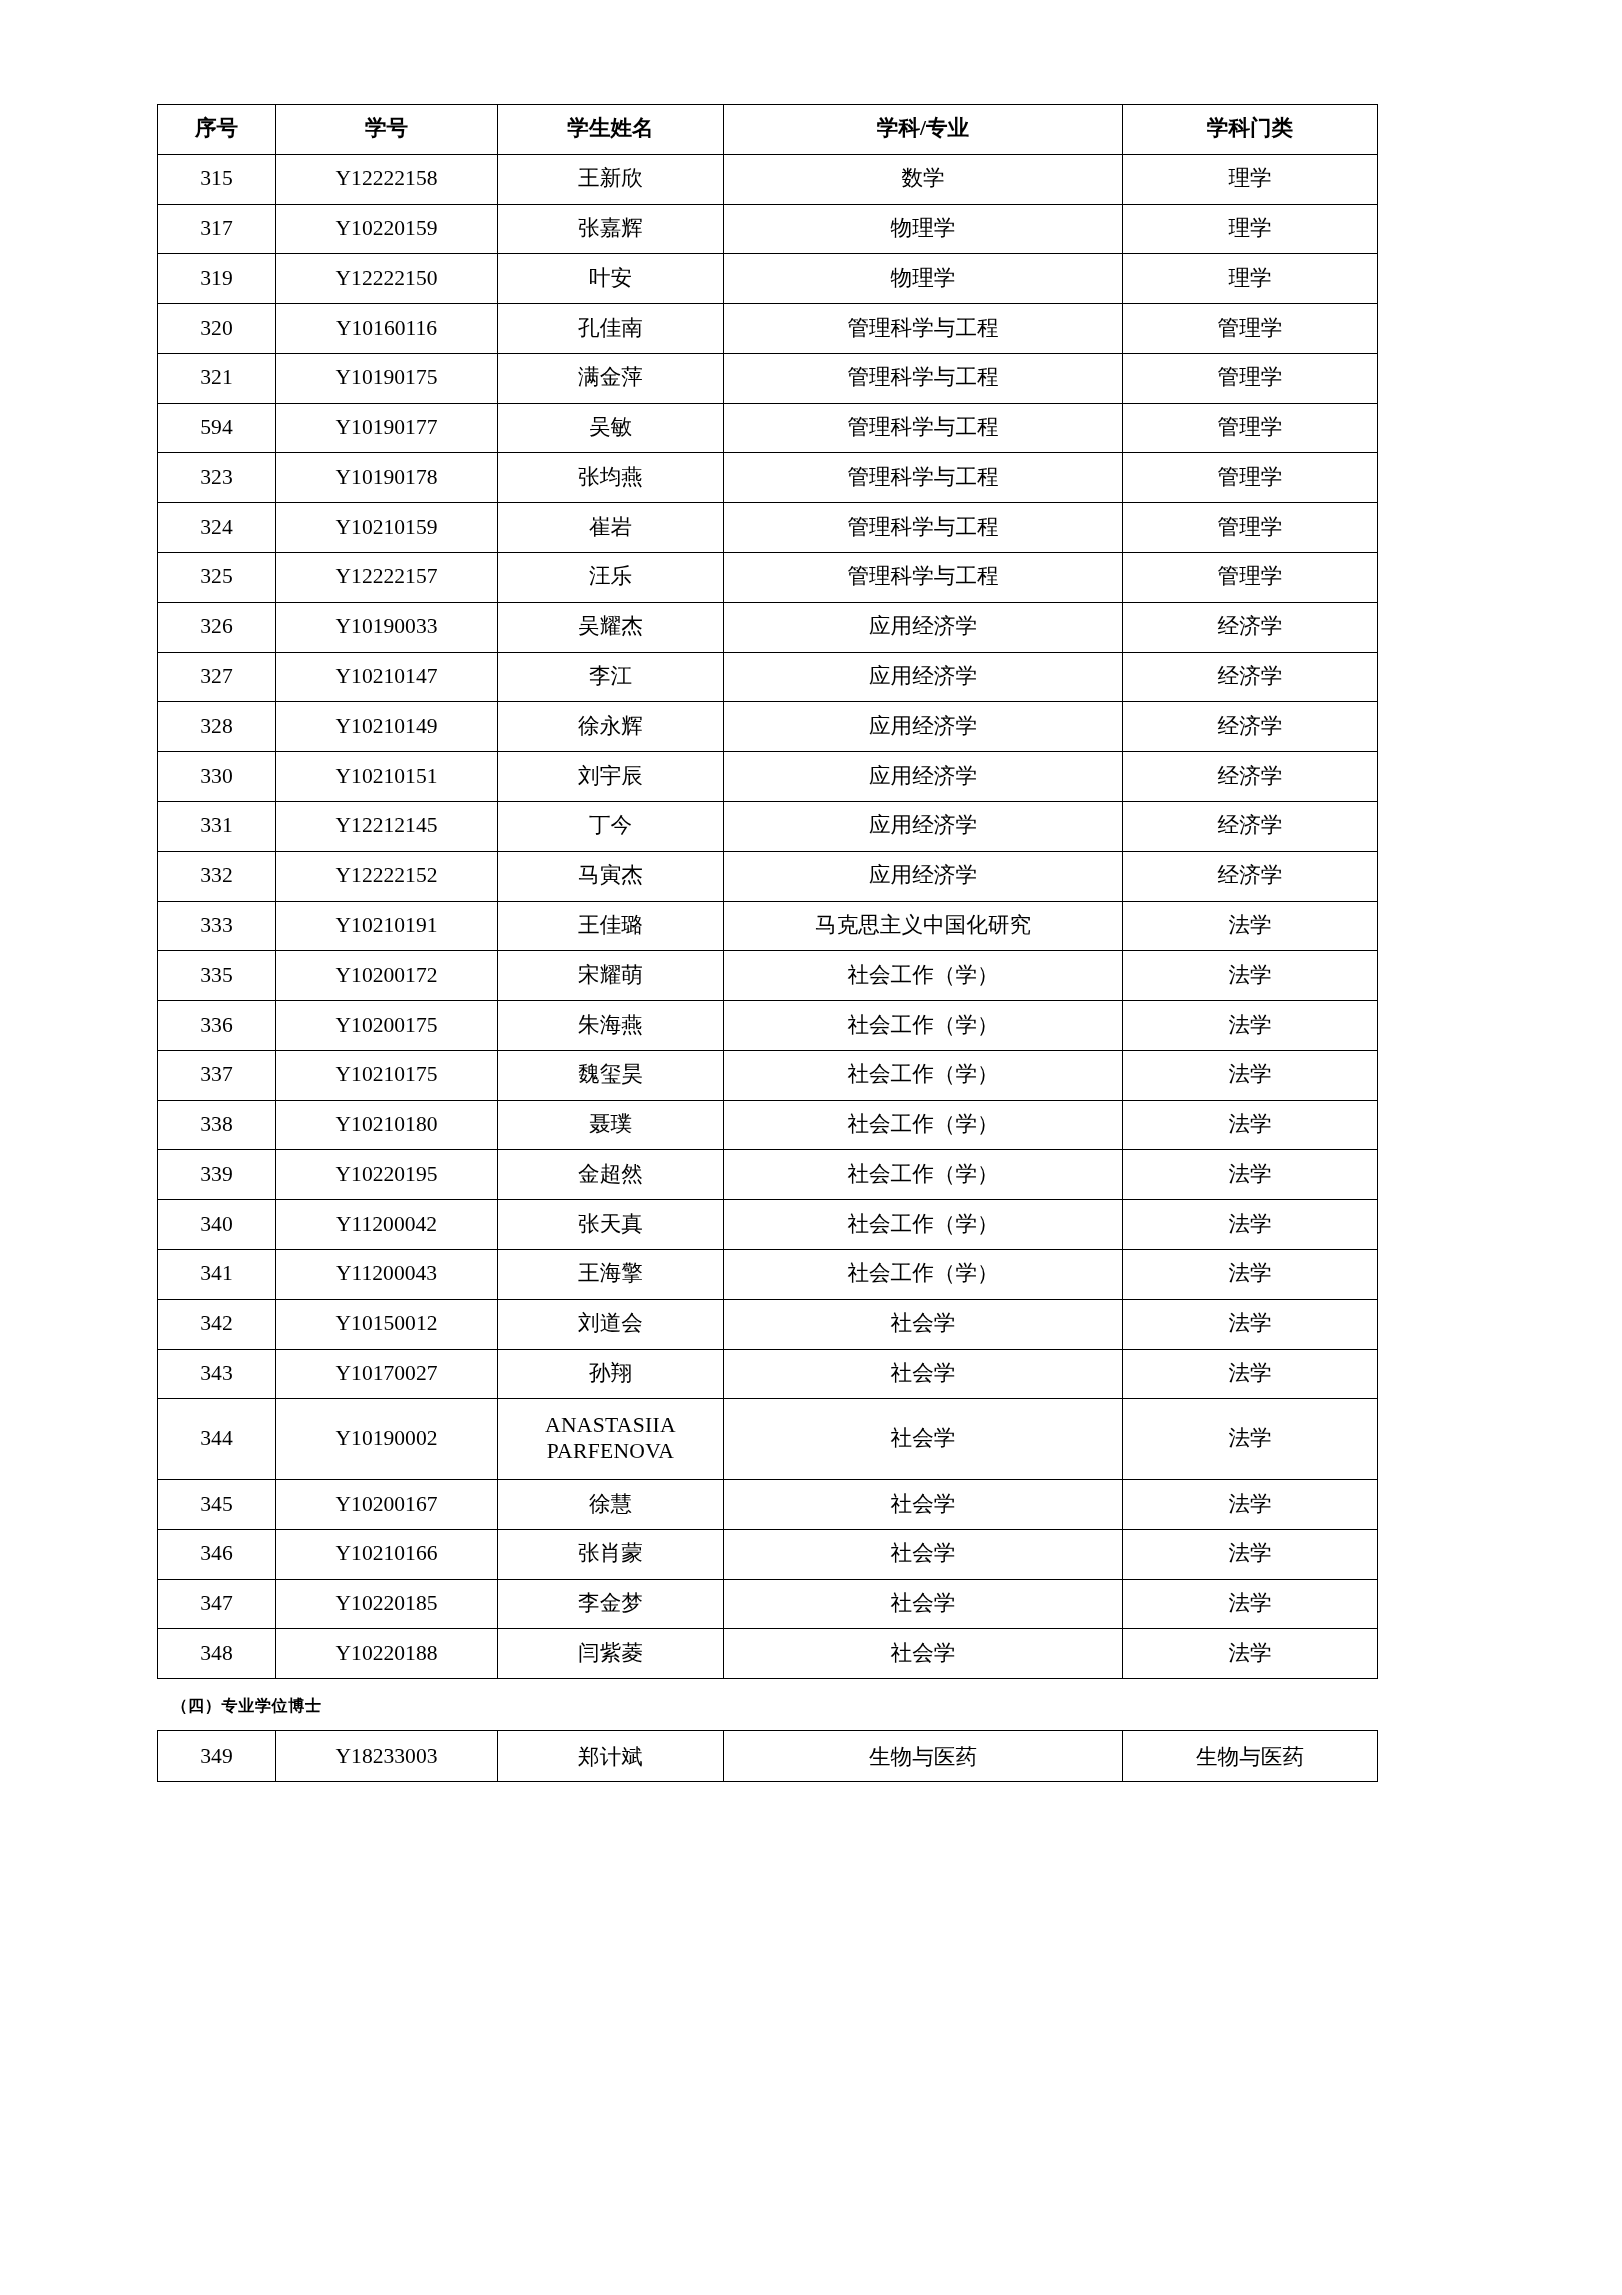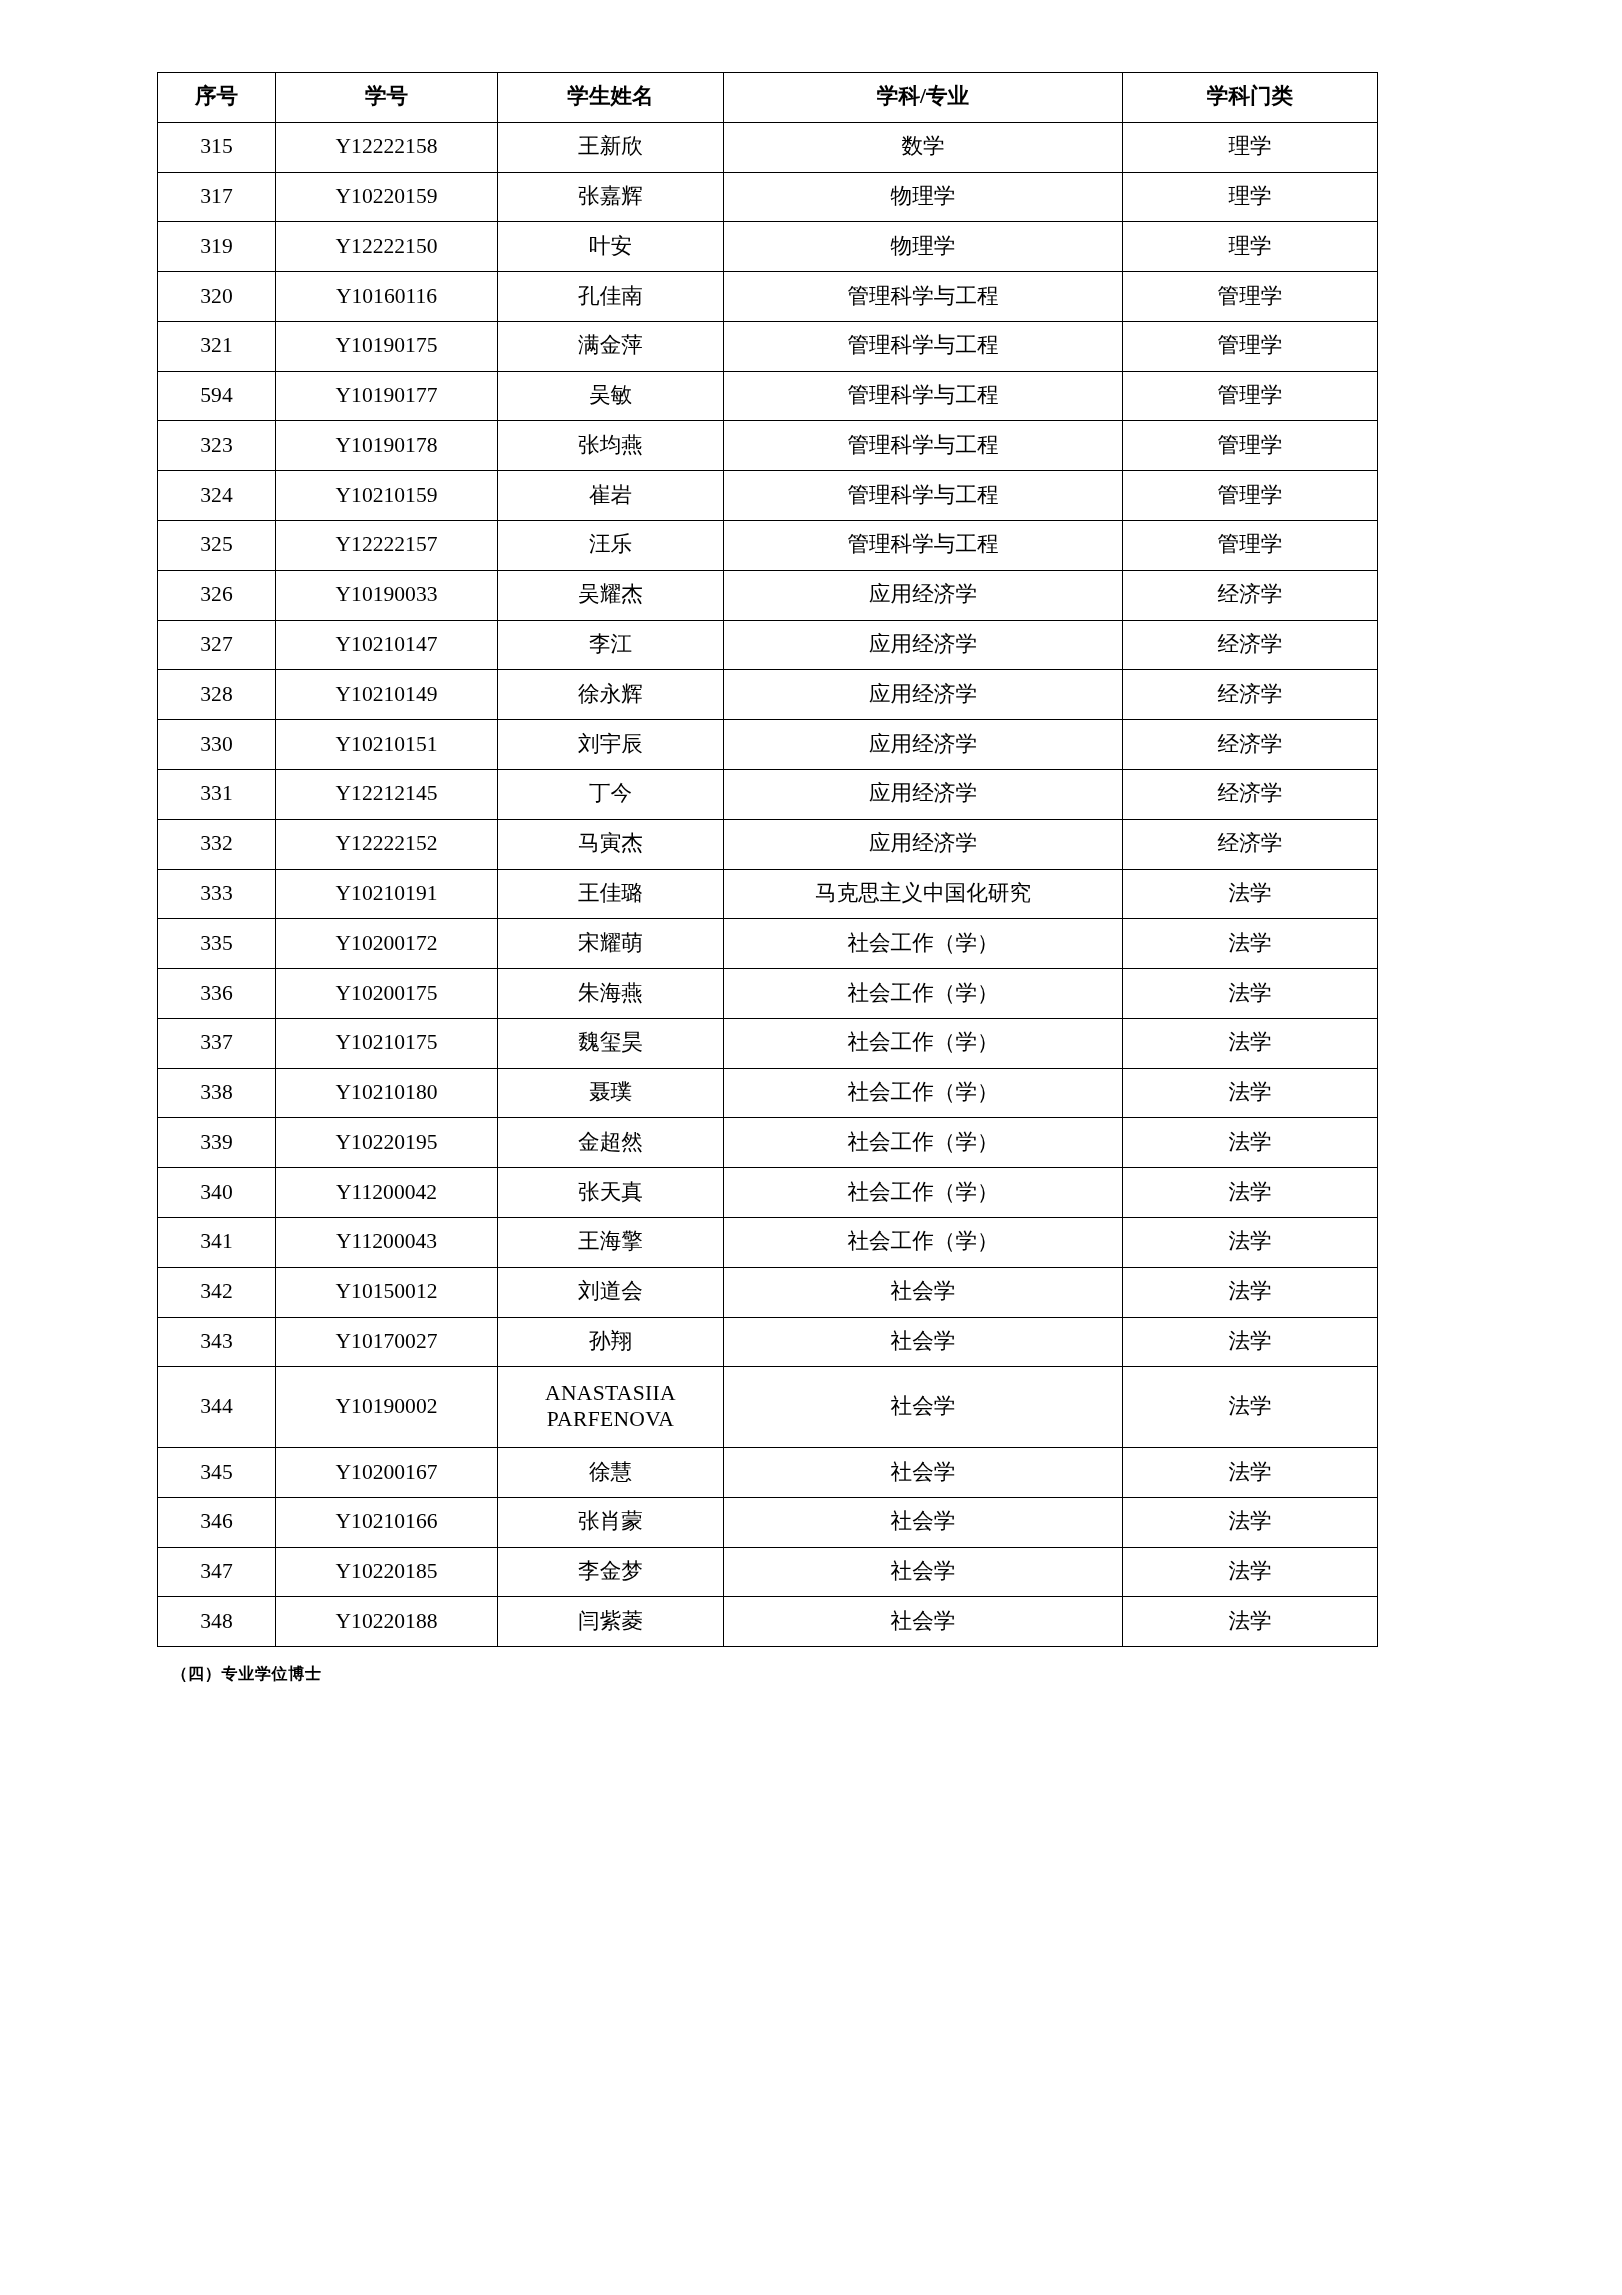--- a/index.html
+++ b/index.html
@@ -11,21 +11,21 @@
     width: 1623px;
     height: 2295px;
     font-family: "Liberation Serif", "DejaVu Serif", serif;
     color: #000000;
     position: relative;
   }
   .page {
     box-sizing: border-box;
     width: 1623px;
     height: 1607px;
-    padding: 72px 157px 0 157px;
+    padding: 104px 157px 0 157px;
   }
   table.roster {
     border-collapse: collapse;
     width: 1220px;
     table-layout: fixed;
   }
   table.roster th, table.roster td {
     border: 1.3px solid #000000;
     text-align: center;
     vertical-align: middle;
@@ -306,15 +306,33 @@
           <td>Y10220188</td>
           <td>闫紫菱</td>
           <td>社会学</td>
           <td>法学</td>
         </tr>
       </tbody>
   </table>
 
   <div class="section-heading">（四）专业学位博士</div>
 
+  <table class="roster2">
+    <colgroup>
+      <col class="c-seq">
+        <col class="c-id">
+        <col class="c-name">
+        <col class="c-major">
+        <col class="c-cat">
+    </colgroup>
+    <tbody id="section-body">
+        <tr>
+          <td>349</td>
+          <td>Y18233003</td>
+          <td>郑计斌</td>
+          <td>生物与医药</td>
+          <td>生物与医药</td>
+        </tr>
+      </tbody>
+  </table>
 
 </div>
 
 
 </body></html>

